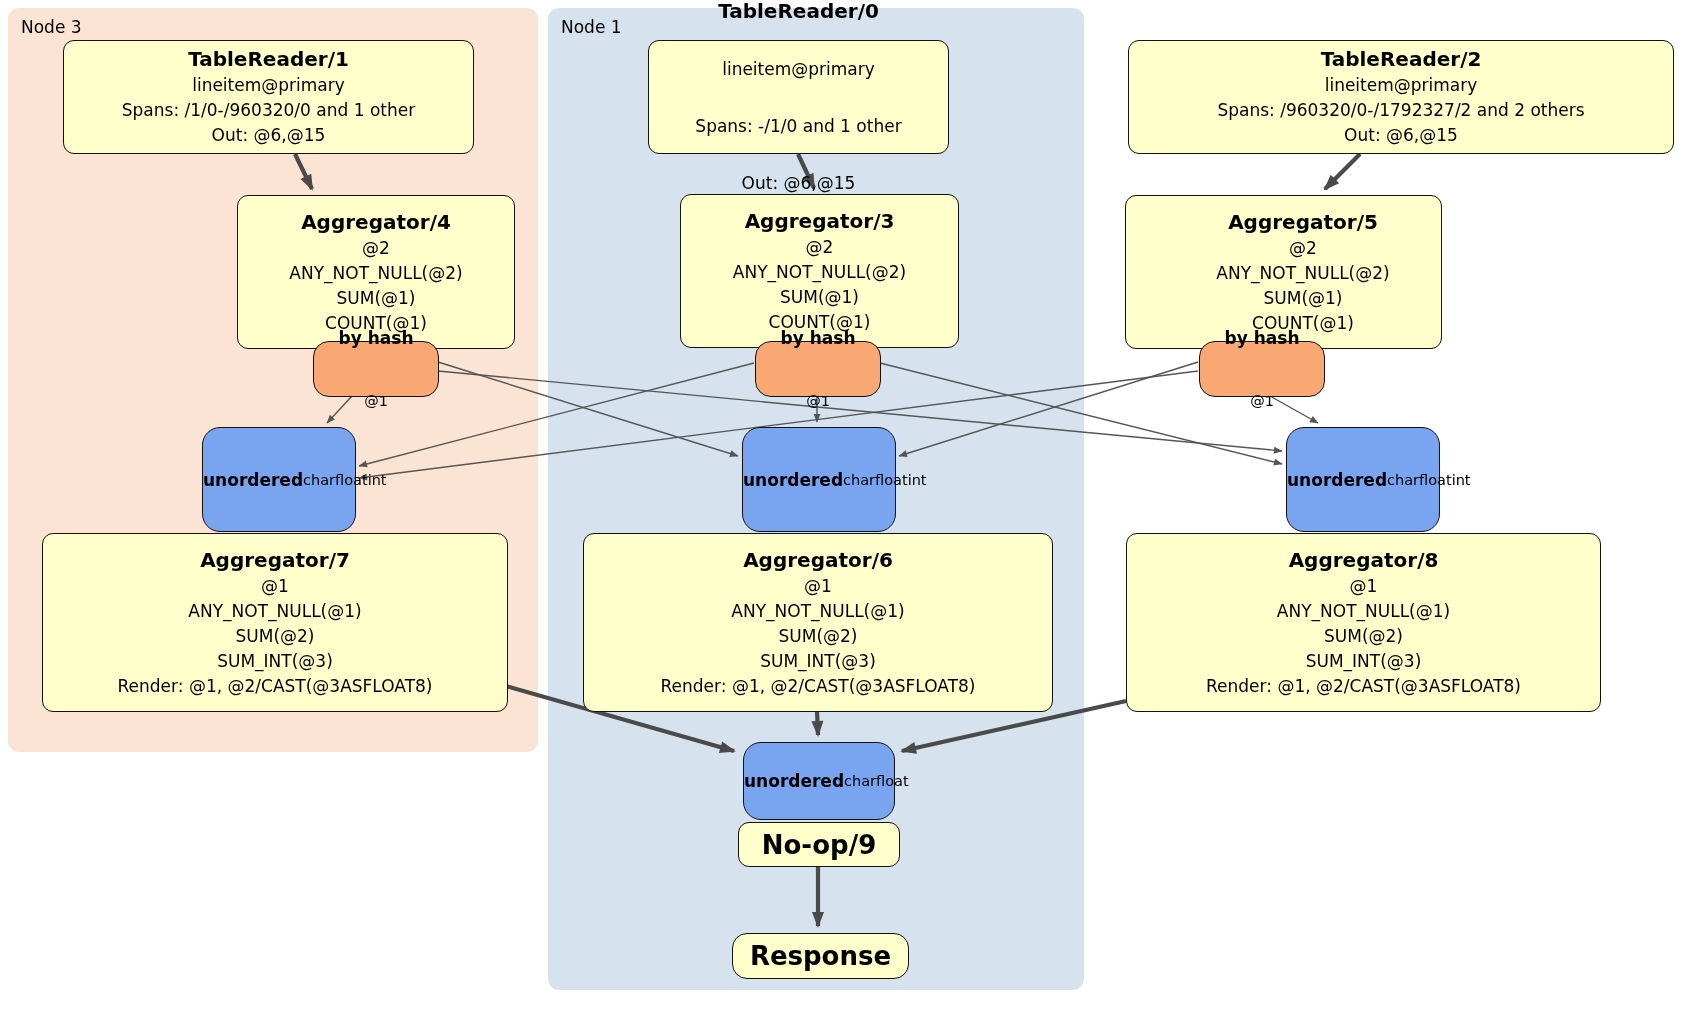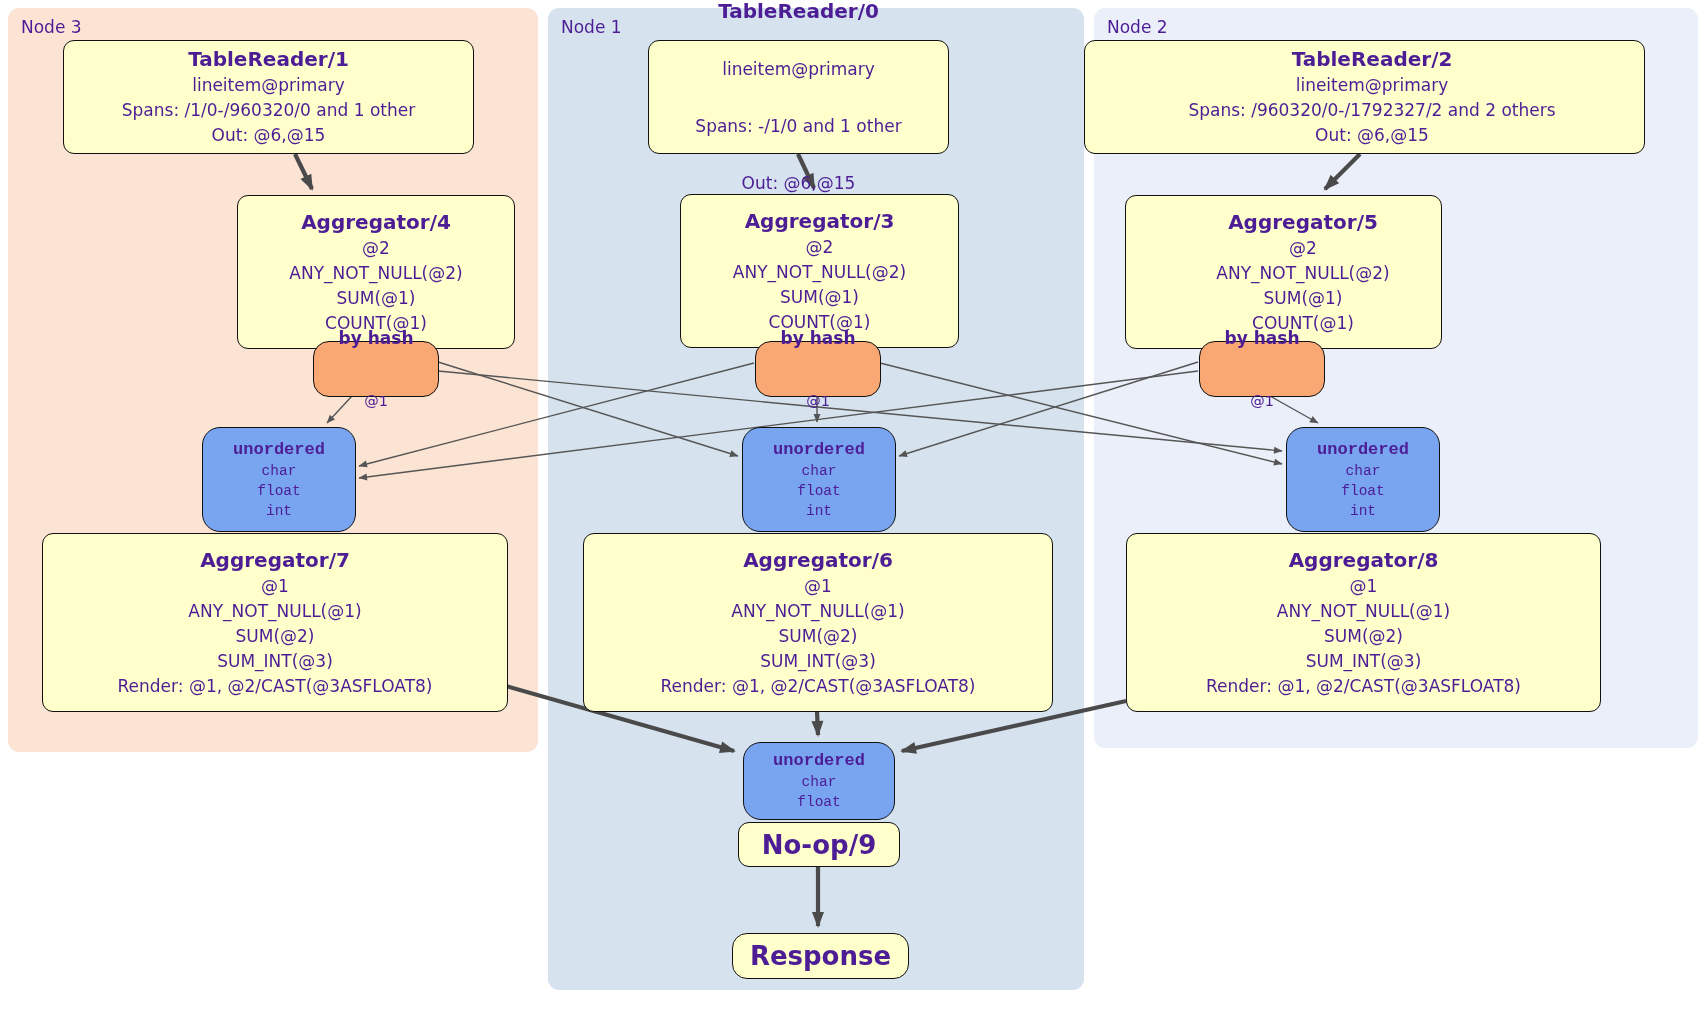--- a/index.html
+++ b/index.html
@@ -1,60 +1,57 @@
 <!DOCTYPE html>
 <html><head>
 <meta charset="utf-8">
 <style>
   html,body{margin:0;padding:0;background:#ffffff;}
   .canvas{
     position:relative;
     width:1706px;height:1016px;
     font-family:"DejaVu Sans","Liberation Sans",sans-serif;
-    color:#4c1d95;background:#ffffff;overflow:hidden;
+    color:#000000;background:#ffffff;overflow:hidden;
   }
   .band{position:absolute;border-radius:11px;z-index:1;}
   .band-label{position:absolute;left:13px;top:9px;font-size:17px;line-height:20px;z-index:2;}
   .edges{position:absolute;left:0;top:0;z-index:2;}
   .nbox{
     position:absolute;background:#FFFFCC;border:1.7px solid #111;
     border-radius:11px;display:flex;flex-direction:column;
     align-items:center;justify-content:center;text-align:center;z-index:3;
   }
   .btitle{font-weight:bold;font-size:20px;line-height:27px;white-space:nowrap;}
   .bline{font-size:17px;line-height:25px;white-space:nowrap;}
   .router{
     position:absolute;background:#F9A874;border:1.7px solid #111;
     border-radius:16px;display:flex;flex-direction:column;
     align-items:center;justify-content:center;text-align:center;z-index:4;gap:44px;
   }
   .rtitle{font-weight:bold;font-size:17px;line-height:21px;}
   .rdetail{font-size:14.5px;line-height:17px;}
   .sync{
     position:absolute;background:#78A4F0;border:1.7px solid #111;
-    border-radius:18px;display:flex;flex-direction:column;
-    align-items:center;justify-content:center;text-align:center;z-index:4;font-family:Liberation Mono, monospace;
+    border-radius:18px;display:flex;flex-direction:row;
+    align-items:center;text-align:center;z-index:4;
   }
   .stitle{font-weight:bold;font-size:17px;line-height:22px;}
   .sitem{font-size:14.5px;line-height:20px;}
   .terminal .btitle{font-size:26px;line-height:24px;}
 </style>
 </head>
 <body>
 
 <div class="canvas">
 
   <div class="band" style="left:8px;top:8px;width:530px;height:744px;background:#FCE4D4;">
     <div class="band-label">Node 3</div>
   </div>
   <div class="band" style="left:548px;top:8px;width:536px;height:982px;background:#D6E3EE;">
     <div class="band-label">Node 1</div>
-  </div>
-  <div class="band" style="left:1094px;top:8px;width:604px;height:740px;background:#EAEFF9;">
-    <div class="band-label">Node 2</div>
   </div>
 
   <svg class="edges" width="1706" height="1016">
     <defs>
       <marker id="athick" markerUnits="userSpaceOnUse" markerWidth="20" markerHeight="16" refX="15" refY="7" orient="auto">
         <path d="M1,1 L17,7 L1,13 z" fill="#4A4A4A"></path>
       </marker>
       <marker id="athin" markerUnits="userSpaceOnUse" markerWidth="11" markerHeight="9" refX="8.5" refY="4" orient="auto">
         <path d="M0.5,0.5 L9,4 L0.5,7.5 z" fill="#555555"></path>
       </marker>
@@ -86,21 +83,21 @@
     <div class="bline">lineitem@primary</div>
     <div class="bline">Spans: /1/0-/960320/0 and 1 other</div>
     <div class="bline">Out: @6,@15</div>
   </div>
   <div class="nbox" style="left:648px;top:40px;width:299px;height:112px;gap:32px;">
     <div class="btitle">TableReader/0</div>
     <div class="bline">lineitem@primary</div>
     <div class="bline">Spans: -/1/0 and 1 other</div>
     <div class="bline">Out: @6,@15</div>
   </div>
-  <div class="nbox" style="left:1084px;top:40px;width:544px;height:112px;padding-left:15px;">
+  <div class="nbox" style="left:1128px;top:40px;width:544px;height:112px;">
     <div class="btitle">TableReader/2</div>
     <div class="bline">lineitem@primary</div>
     <div class="bline">Spans: /960320/0-/1792327/2 and 2 others</div>
     <div class="bline">Out: @6,@15</div>
   </div>
 
   <div class="nbox" style="left:237px;top:195px;width:276px;height:152px;">
     <div class="btitle">Aggregator/4</div>
     <div class="bline">@2</div>
     <div class="bline">ANY_NOT_NULL(@2)</div>

